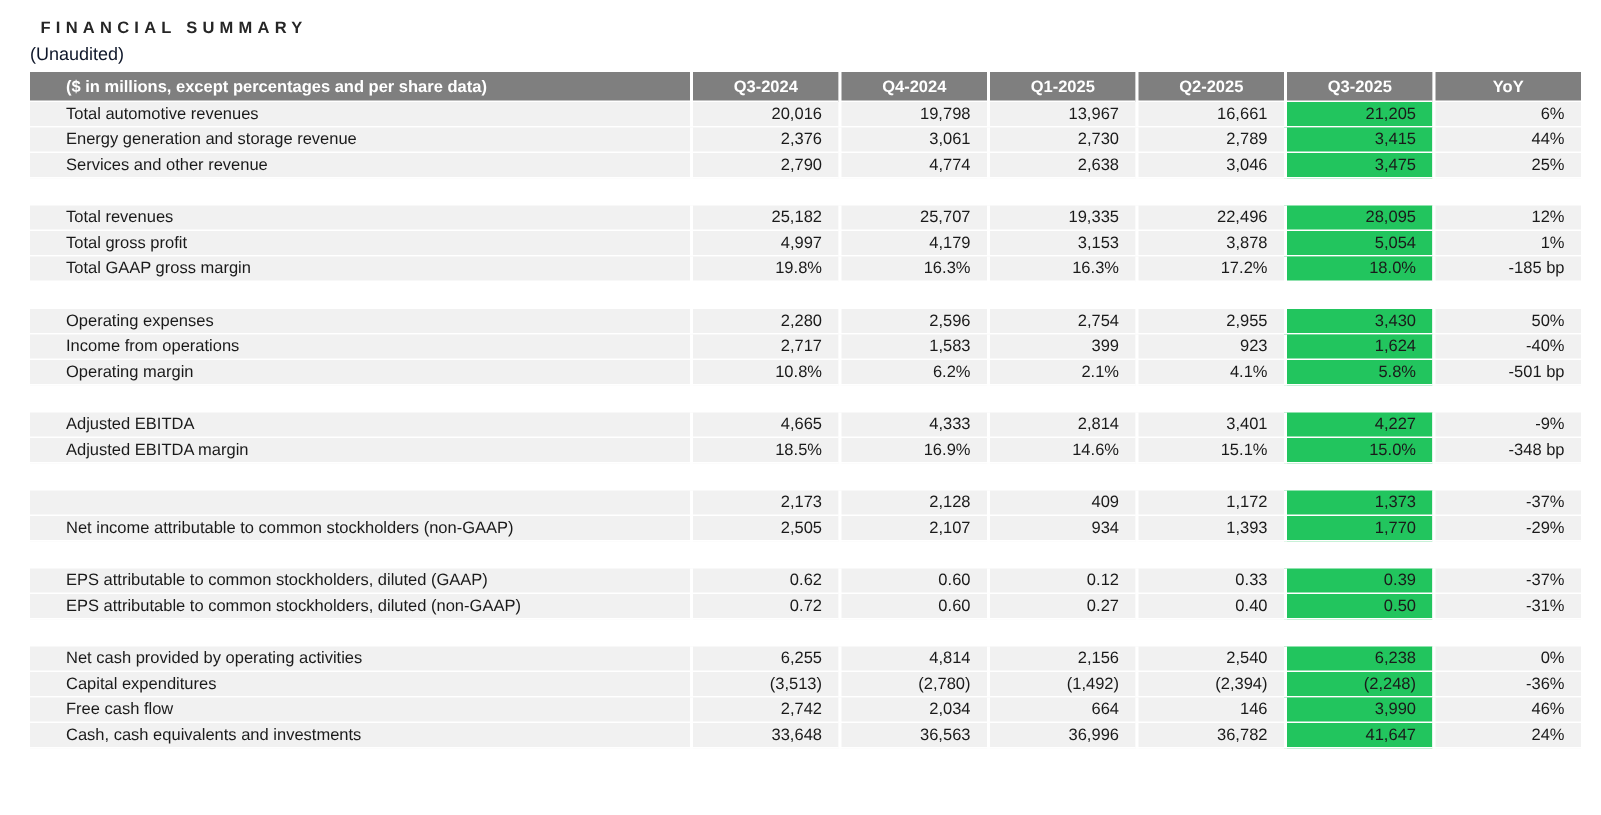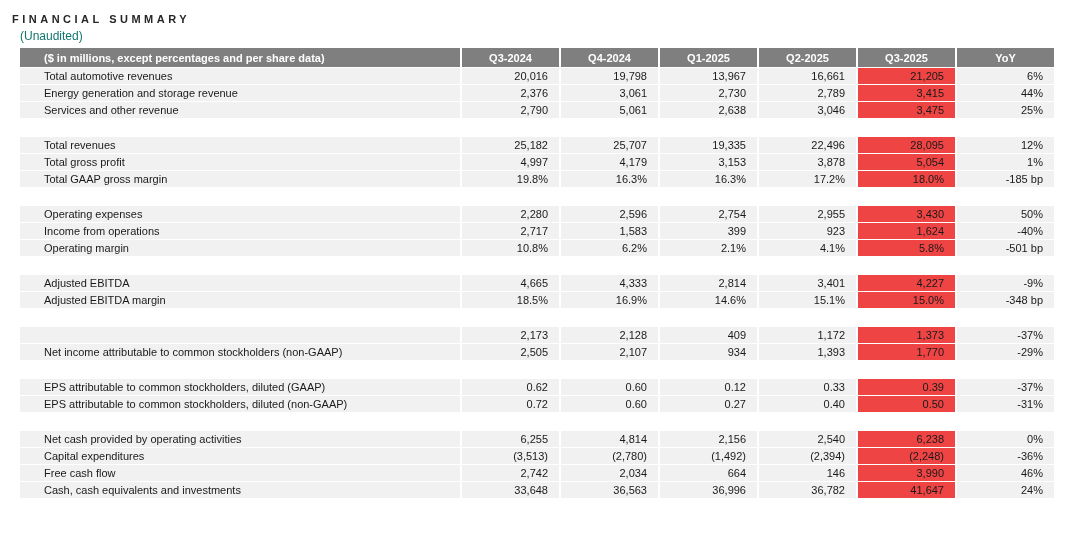--- a/index.html
+++ b/index.html
@@ -3,39 +3,39 @@
 <meta charset="utf-8">
 <style>
   * { box-sizing: border-box; }
   html, body {
     margin: 0; padding: 0; background: #ffffff;
     width: 1067px; height: 543px;
     font-family: "Liberation Sans", sans-serif;
   }
   .page { position: relative; width: 1067px; height: 543px; overflow: hidden; background:#fff; }
   .title {
-    position: absolute; left: 12px; top: 13px;
+    position: absolute; left: 27px; top: 13px;
     font-size: 11px; font-weight: bold; letter-spacing: 3.5px; color: #262626;
   }
   .subtitle {
     position: absolute; left: 20px; top: 29px;
-    font-size: 12px; color: #0f766e;
+    font-size: 12px; color: #0f172a;
   }
   .fin-table { position: absolute; left: 20px; top: 48px; width: 1034px; }
   .row { display: grid; grid-template-columns: 440px repeat(6, 1fr); height: 17px; }
   .row.header-row { height: 20px; }
   .cell {
     font-size: 11px; color: #1a1a1a; background: #f1f1f1;
     display: flex; align-items: center;
     border-bottom: 1px solid #ffffff; border-left: 2px solid #ffffff;
     overflow: hidden; white-space: nowrap;
   }
   .cell.lbl { border-left: none; padding-left: 24px; justify-content: flex-start; }
   .cell.num { justify-content: flex-end; padding-right: 11px; }
-  .cell.hl { background: #ef4444; padding-left: 22px; }
+  .cell.hl { background: #22c55e; padding-left: 22px; }
   .header-row .cell { background: #7f7f7f; color: #ffffff; font-weight: bold; }
   .header-row .cell.num { justify-content: center; padding-right: 0; }
   .gap { height: 18px; background: #ffffff; }
   .suptext { font-size: 7.5px; line-height: 1; transform: translateY(-4px); margin-left: 3px; font-weight: normal; margin-top: 40px; }
 </style>
 </head>
 <body>
 
 <div class="page">
   <div class="title">FINANCIAL SUMMARY</div>
@@ -72,21 +72,21 @@
           <div class="cell num">2,730</div>
           <div class="cell num">2,789</div>
           <div class="cell num hl">3,415</div>
           <div class="cell num">44%</div>
         </div>
         <div class="row">
           <div class="cell lbl">
             <span>Services and other revenue</span>
           </div>
           <div class="cell num">2,790</div>
-          <div class="cell num">5,061</div>
+          <div class="cell num">4,774</div>
           <div class="cell num">2,638</div>
           <div class="cell num">3,046</div>
           <div class="cell num hl">3,475</div>
           <div class="cell num">25%</div>
         </div>
         <div class="gap"></div>
         <div class="row">
           <div class="cell lbl">
             <span>Total revenues</span>
           </div>

